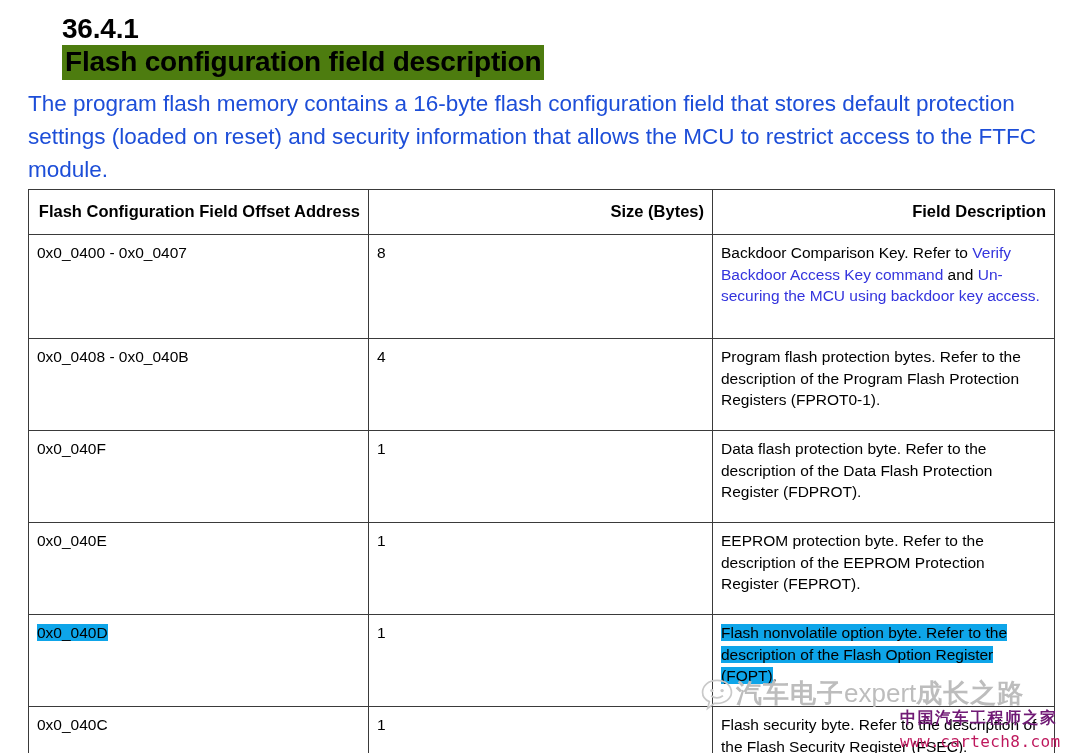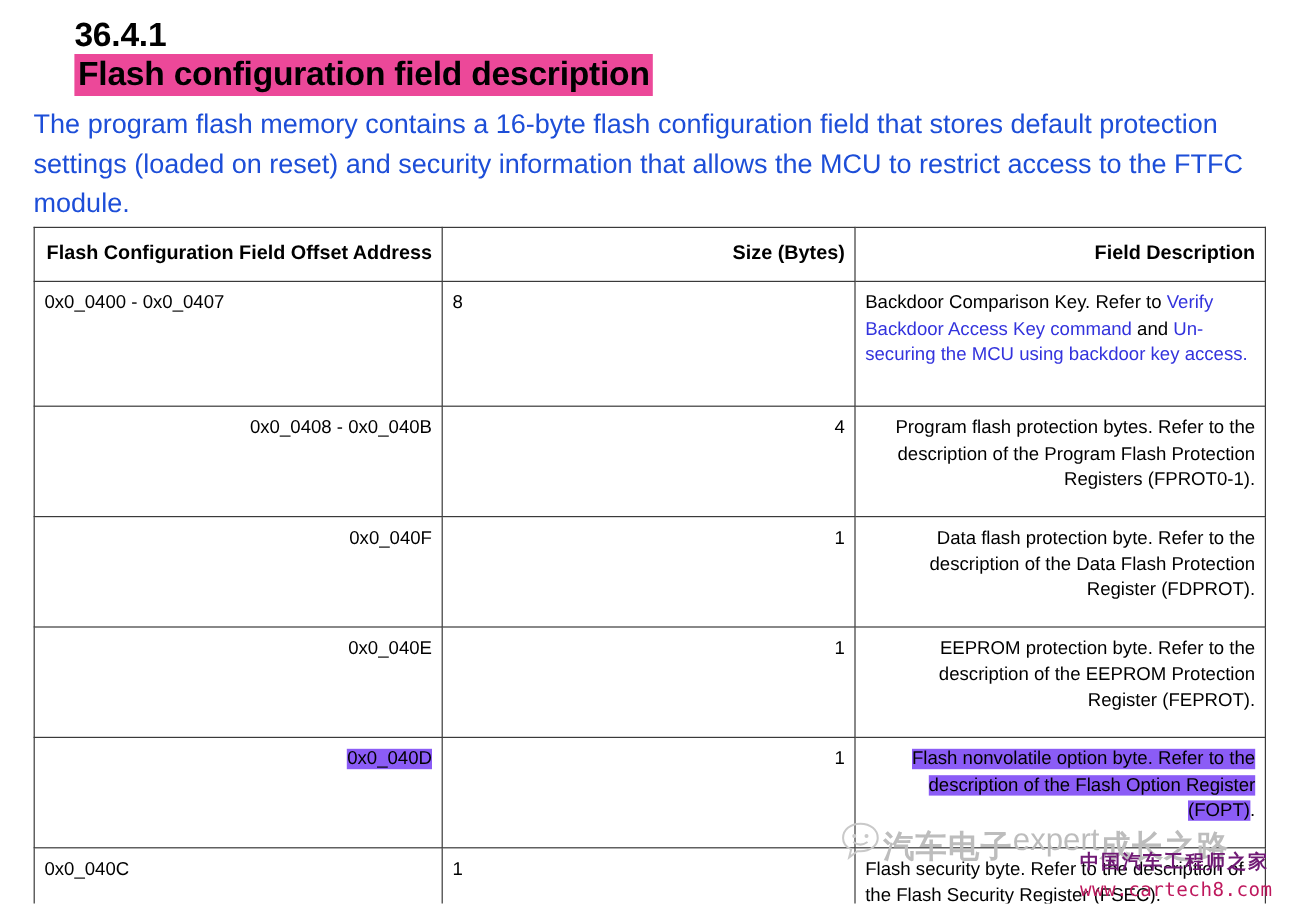--- a/index.html
+++ b/index.html
@@ -31,21 +31,21 @@
     font-weight: bold;
     font-size: 28px;
     color: #000000;
     letter-spacing: -0.2px;
   }
   .heading-title {
     font-family: "Liberation Sans", "DejaVu Sans", sans-serif;
     font-weight: bold;
     font-size: 28px;
     color: #000000;
-    background: #ec4899;
+    background: #4d7c0f;
     margin-left: 34px;
     padding: 1px 3px 2px 3px;
     letter-spacing: -0.2px;
   }
 
   
   .intro {
     position: absolute;
     left: 28px;
     top: 64px;
@@ -82,29 +82,29 @@
     font-size: 16.5px;
     padding-top: 11px;
     padding-bottom: 12px;
     line-height: 21px;
   }
   .col-addr { width: 340px; }
   .col-size { width: 344px; }
   .col-desc { width: 342px; }
 
   .row-tall td { height: 88px; }
-  .row-med td  { height: 76px; text-align: right; }
+  .row-med td  { height: 76px; }
   .row-last td { height: 66px; }
 
   a.doclink {
     color: #3333dd;
     text-decoration: none;
   }
   .hl {
-    background: #8b5cf6;
+    background: #0ea5e9;
     color: #000000;
     box-decoration-break: clone;
     -webkit-box-decoration-break: clone;
   }
 
   
   .watermark {
     position: absolute;
     left: 700px;
     top: 680px;
@@ -127,21 +127,20 @@
     height: 34px;
     flex: 0 0 auto;
     margin-right: 2px;
   }
   .wm-cn-big {
     font-family: "DejaVu Sans", sans-serif;
     font-size: 26px;
     font-weight: bold;
     letter-spacing: 1px;
     color: #bdbdbd;
-    margin-top: 12px;
   }
   .wm-en-big {
     font-family: "Liberation Sans", "DejaVu Sans", sans-serif;
     font-size: 26px;
     color: #bdbdbd;
     letter-spacing: 0px;
   }
   .wm-org {
     position: absolute;
     left: 200px;

